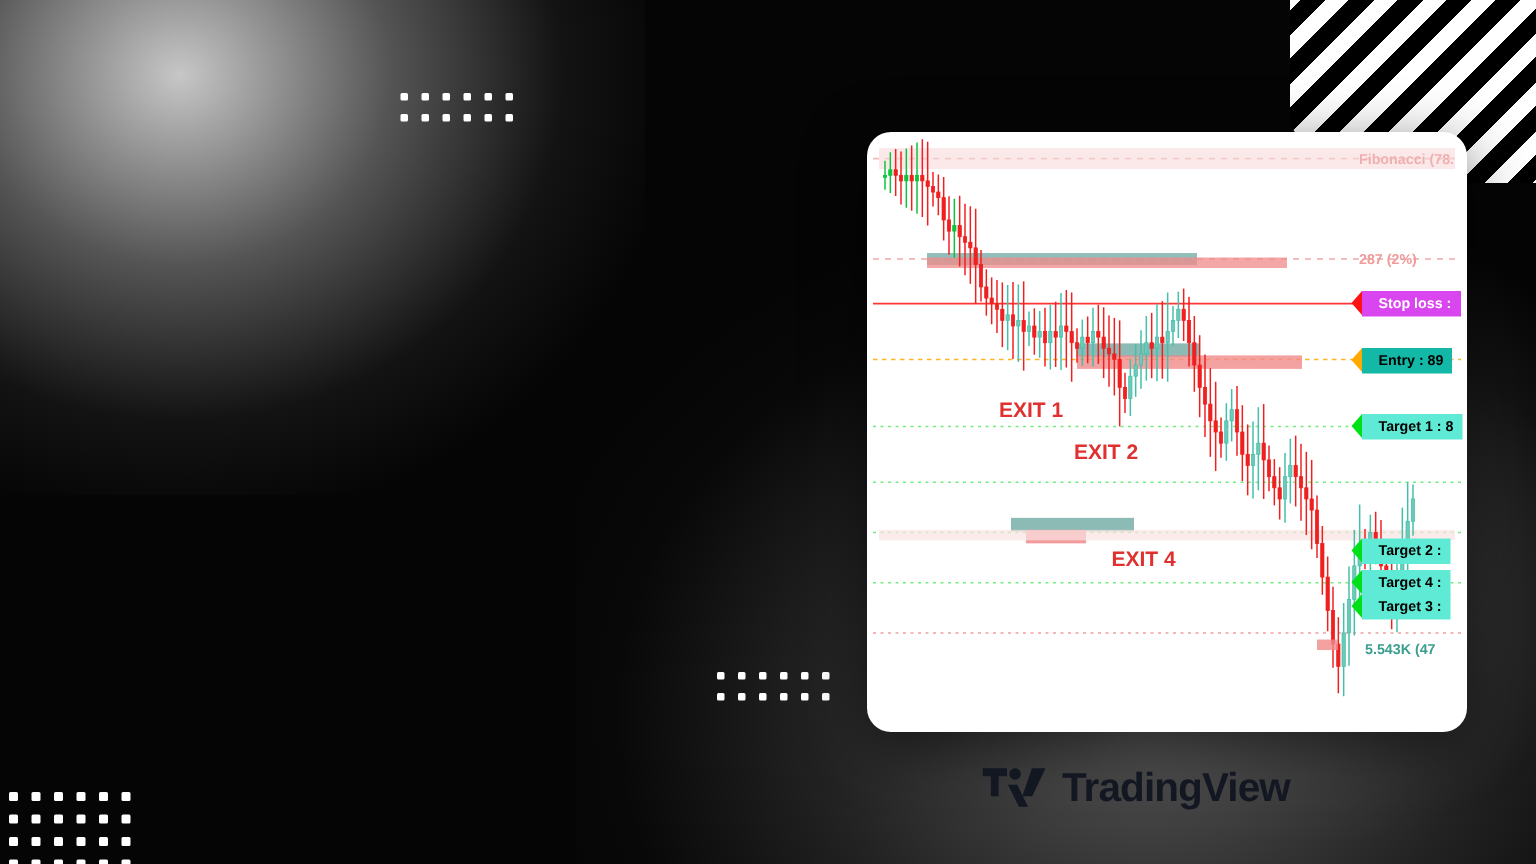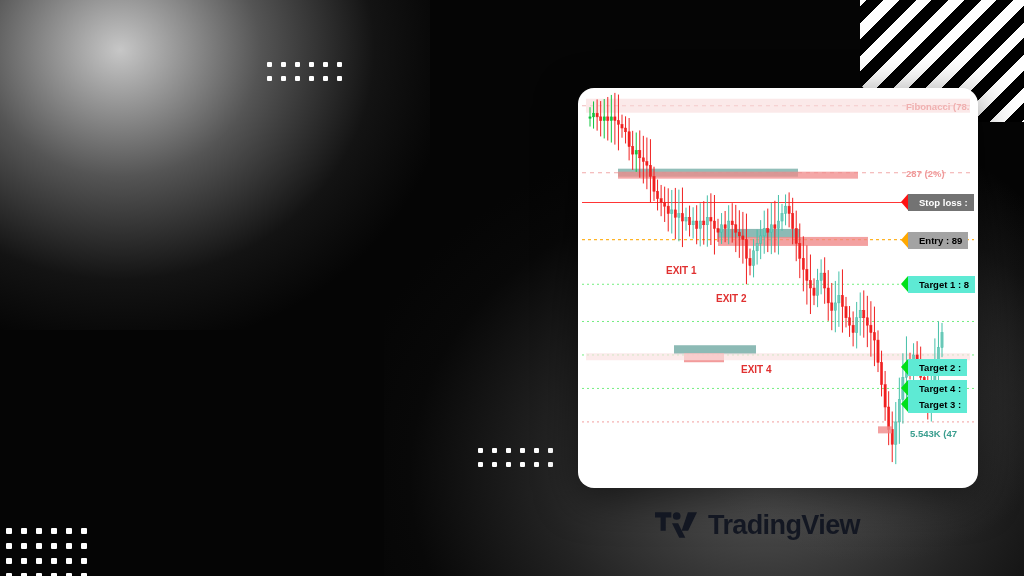--- a/index.html
+++ b/index.html
@@ -79,28 +79,28 @@
     padding:0 6px 0 11px;white-space:nowrap;
     font-family:"Liberation Sans", sans-serif;
   }
   .tag:before{
     content:"";position:absolute;left:-7px;top:0;
     border-top:8.5px solid transparent;border-bottom:8.5px solid transparent;
     border-right:7px solid currentColor;
   }
   .tag.green{background:#5eead4;color:#00e019;}
   .tag.green span{color:#000;}
-  .tag.red{background:#737373;color:#ff1212;}
+  .tag.red{background:#d946ef;color:#ff1212;}
   .tag.red span{color:#fff;}
-  .tag.orange{background:#a3a3a3;color:#ffa800;}
+  .tag.orange{background:#14b8a6;color:#ffa800;}
   .tag.orange span{color:#000;}
   .tag.plain{background:transparent;color:transparent;padding-left:6px;text-decoration:underline;}
   .tag.plain:before{display:none;}
   .exit-lbl{
-    position:absolute;color:#e03030;font-size:10px;font-weight:600;
+    position:absolute;color:#e03030;font-size:14px;font-weight:600;
     white-space:nowrap;z-index:5;font-family:"Liberation Sans", sans-serif;
   }
 
   
   #tv-logo{
     position:absolute;left:655px;top:496px;height:34px;
     display:flex;align-items:center;gap:11px;margin-top:12px;
   }
   #tv-logo .mark{display:block;}
   #tv-logo .wordmark{

